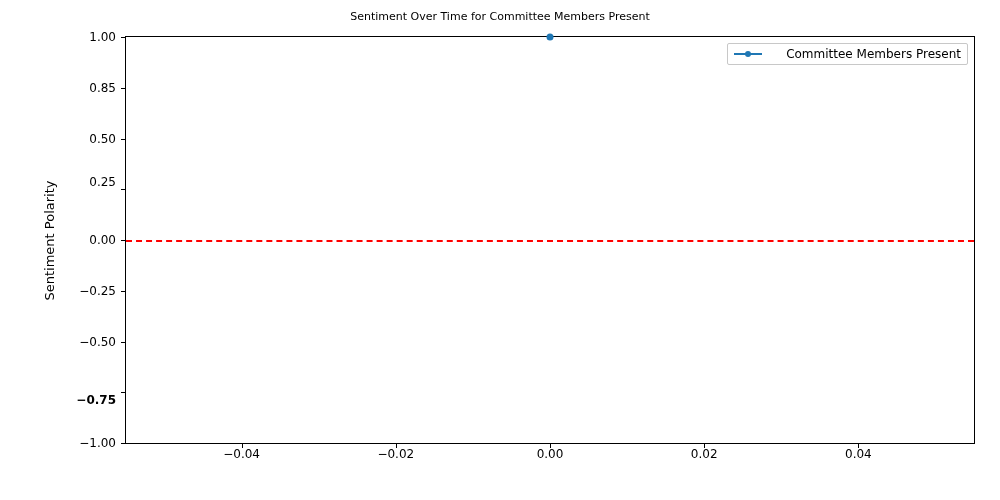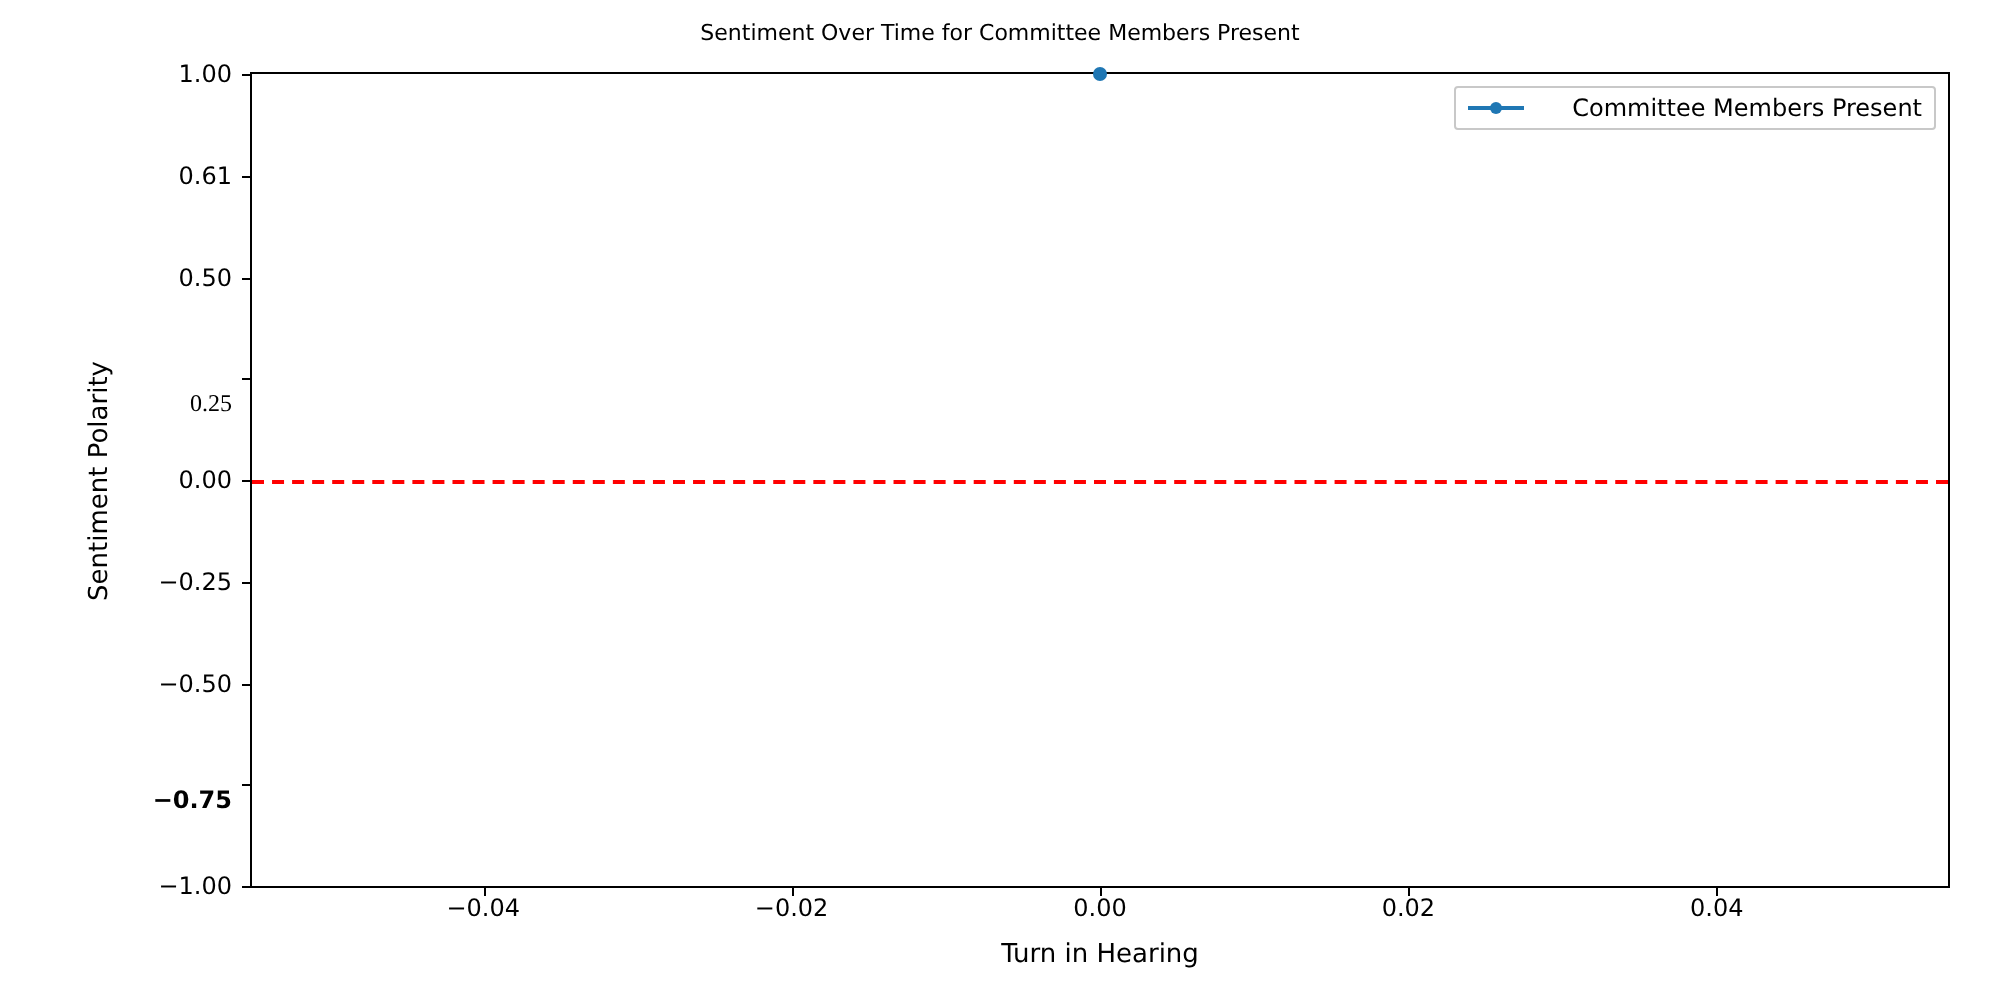--- a/index.html
+++ b/index.html
@@ -164,27 +164,27 @@
         <span class="legend-line"></span>
         <span class="legend-dot"></span>
       </span>
       <span>Committee Members Present</span>
     </div>
 
     <span class="ytickmark" style="top:0px;"></span>
     <span class="tick ytick" style="top:0px;text-align:center;">1.00</span>
 
     <span class="ytickmark" style="top:50.75px;"></span>
-    <span class="tick ytick" style="top:50.75px;">0.61</span>
+    <span class="tick ytick" style="top:50.75px;">0.85</span>
 
     <span class="ytickmark" style="top:101.5px;"></span>
     <span class="tick ytick" style="top:101.5px;">0.50</span>
 
     <span class="ytickmark" style="top:152.25px;"></span>
-    <span class="tick ytick" style="top:165px;font-family:Liberation Serif, serif;">0.25</span>
+    <span class="tick ytick" style="top:145px;">0.25</span>
 
     <span class="ytickmark" style="top:203px;"></span>
     <span class="tick ytick" style="top:203px;">0.00</span>
 
     <span class="ytickmark" style="top:253.75px;"></span>
     <span class="tick ytick" style="top:253.75px;">−0.25</span>
 
     <span class="ytickmark" style="top:304.5px;"></span>
     <span class="tick ytick" style="top:304.5px;">−0.50</span>
 
@@ -203,17 +203,16 @@
     <span class="xtickmark" style="left:424px;"></span>
     <span class="tick xtick" style="left:424px;">0.00</span>
 
     <span class="xtickmark" style="left:578.2px;"></span>
     <span class="tick xtick" style="left:578.2px;">0.02</span>
 
     <span class="xtickmark" style="left:732.4px;"></span>
     <span class="tick xtick" style="left:732.4px;">0.04</span>
   </div>
 
-  <div class="xlabel">Turn in Hearing</div>
   <div class="ylabel">
       <span>Sentiment Polarity</span>
     </div>
 </div>
 
 </body></html>

